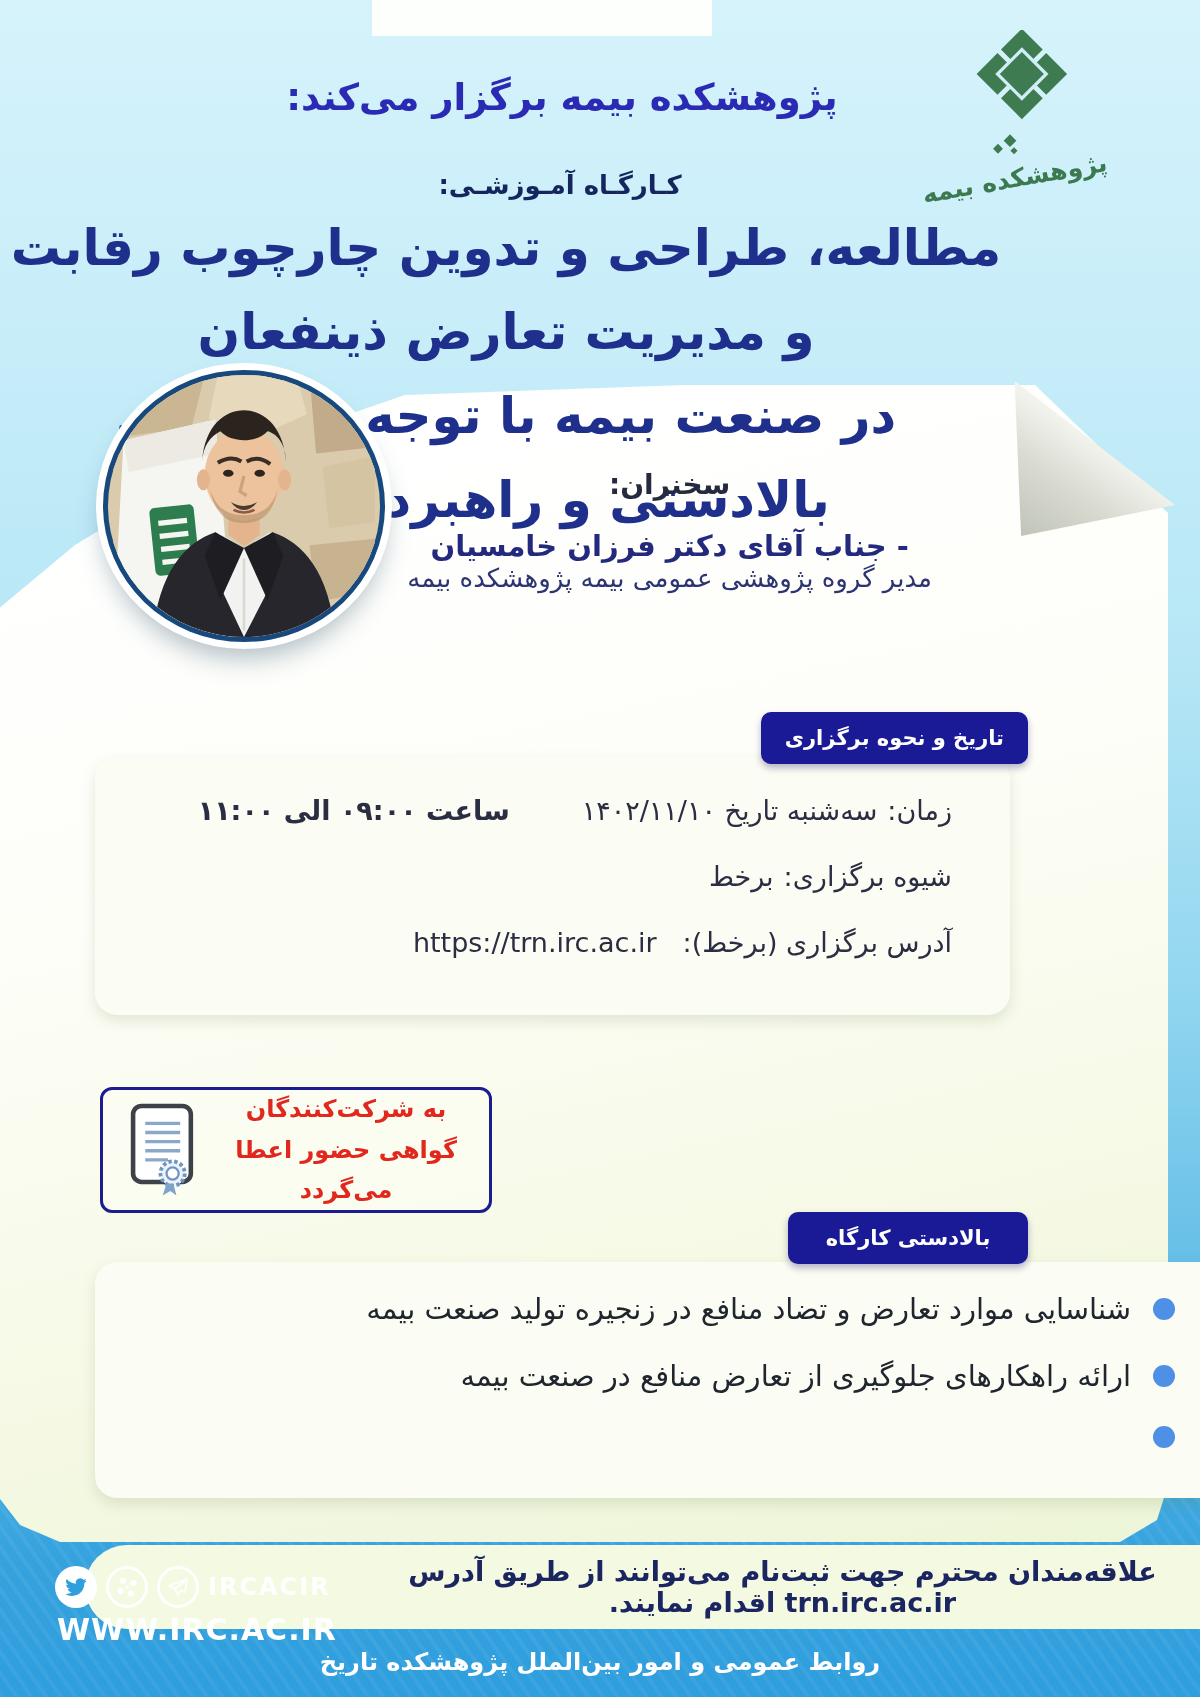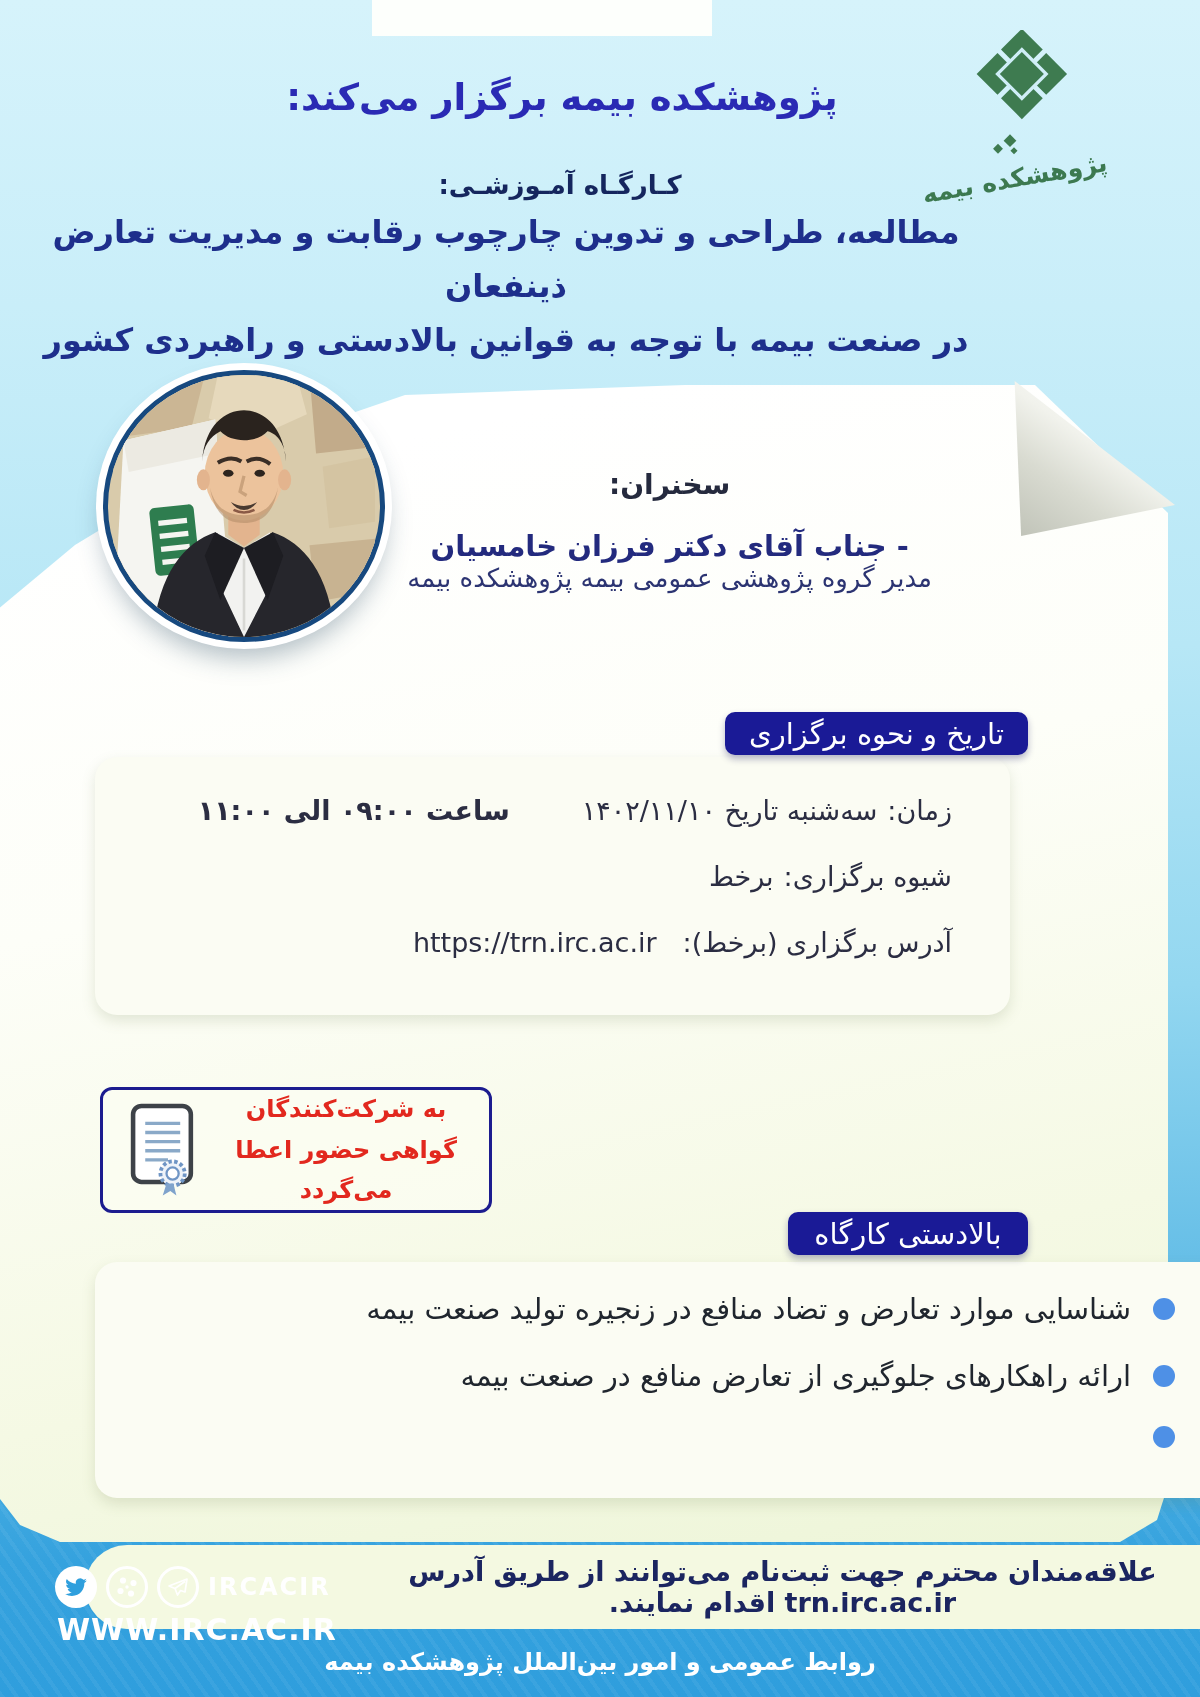--- a/index.html
+++ b/index.html
@@ -15,21 +15,21 @@
   
   .logo-wrap{ left:920px; top:30px; width:190px; text-align:center; }
   .logo-caption{ display:inline-block; margin-top:2px; color:#3c7950; font-size:25px; font-weight:bold;
     transform:rotate(-10deg); direction:rtl; }
 
   .org-headline{ left:0; top:76px; width:1200px; text-align:center; transform:translateX(-38px);
     color:#2a2ab4; font-size:37px; font-weight:bold; direction:rtl; }
   .workshop-label{ left:0; top:170px; width:1200px; text-align:center; transform:translateX(-40px);
     color:#15265e; font-size:26px; font-weight:bold; direction:rtl; letter-spacing:1px;}
   .workshop-title{ left:0; top:206px; width:1012px; text-align:center; color:#1e2f8c;
-    font-size:32px; font-weight:bold; line-height:1.68; direction:rtl;}
+    font-size:50px; font-weight:bold; line-height:1.68; direction:rtl;}
 
   
   .paper{ left:-15px; top:385px; width:1190px; height:1157px; z-index:1;
     background:linear-gradient(168deg,#ffffff 10%,#fdfef8 40%,#f5f9e4 75%,#edf5d8 100%);
     clip-path:polygon(0 235px,90px 160px,230px 75px,420px 10px,700px 0,1050px 0,1183px 128px,
       1183px 1100px,1172px 1135px,1135px 1157px,75px 1157px,35px 1140px,8px 1105px,0 1060px);}
   .curl{ left:1013px; top:381px; width:162px; height:155px; z-index:2;
     background:linear-gradient(215deg,#ffffff 12%,#f1f2ec 45%,#d9dbd1 68%,#bfc2b7 100%);
     clip-path:polygon(1% 0, 100% 80%, 5% 100%);
     filter:drop-shadow(-5px 7px 7px rgba(50,80,95,0.35)); }
@@ -37,22 +37,22 @@
   .avatar{ left:103px; top:370px; width:282px; height:272px; border-radius:50%;
     border:5px solid #17497f; box-shadow:0 0 0 7px #ffffff, 0 16px 26px rgba(35,70,95,0.35);
     overflow:hidden; background:#d9cbab;}
   .avatar svg{ width:100%; height:100%; display:block;}
 
   .speaker{ right:268px; top:468px; text-align:center; direction:rtl;}
   .speaker-label{ color:#252a3e; font-size:28px; font-weight:bold; margin-bottom:28px;}
   .speaker-name{ color:#232a7e; font-size:29px; font-weight:bold; margin-bottom:0;}
   .speaker-role{ color:#2c3472; font-size:26px;}
 
-  .banner{ right:172px; height:43px; background:#1a1a96; border-radius:10px; color:#ffffff;
-    font-size:29px; font-weight:normal; display:flex; align-items:center; justify-content:center;
+  .banner{ right:172px; height:52px; background:#1a1a96; border-radius:10px; color:#ffffff;
+    font-size:21px; font-weight:bold; display:flex; align-items:center; justify-content:center;
     direction:rtl; box-shadow:0 4px 7px rgba(15,15,90,0.3); z-index:3; padding:0 24px;}
   .banner.schedule{ top:712px; min-width:246px; }
   .banner.topics{ top:1212px; min-width:240px; }
 
   .card{ background:#fbfcf3; border-radius:22px; box-shadow:0 6px 14px rgba(110,125,80,0.18); z-index:2;}
   .schedule-card{ left:95px; top:757px; width:915px; height:258px; direction:rtl;
     display:flex; flex-direction:column; gap:35px; padding:38px 58px 0 40px;
     color:#2b2d42; font-size:27px;}
   .row{ display:flex; align-items:baseline; gap:10px; }
   .row .lbl{ font-weight:normal; }
@@ -231,14 +231,14 @@
     </span>
     <span class="sicon outline">
       <svg width="24" height="24" viewBox="0 0 24 24" fill="none" stroke="#ffffff" stroke-width="1.7" stroke-linejoin="round">
         <path d="M21 4 L3 11 L9 13.5 L11.5 20 L14.5 15.5 L19 17 Z M9 13.5 L19 6.5"></path>
       </svg>
     </span>
     <span class="social-handle">IRCACIR</span>
   </div>
   <a href="#" class="layer website">WWW.IRC.AC.IR</a>
 
-  <div class="layer credit">روابط عمومی و امور بین‌الملل پژوهشکده بیمه</div>
+  <div class="layer credit">روابط عمومی و امور بین‌الملل پژوهشکده تاریخ</div>
 </div>
 
 </body></html>

